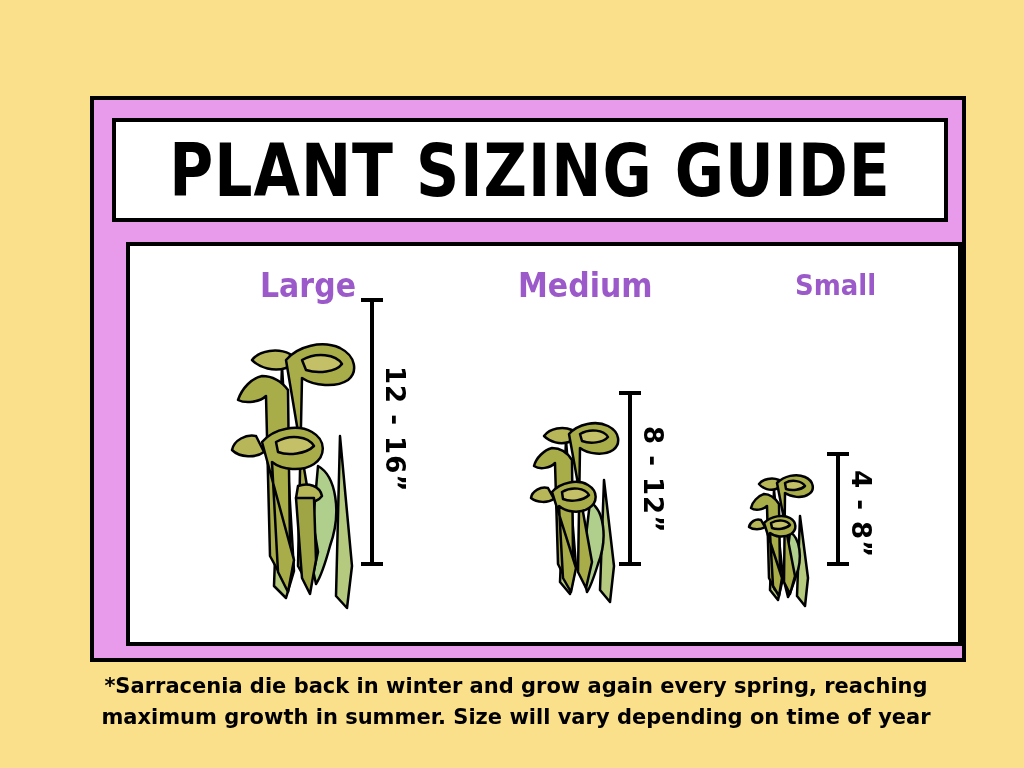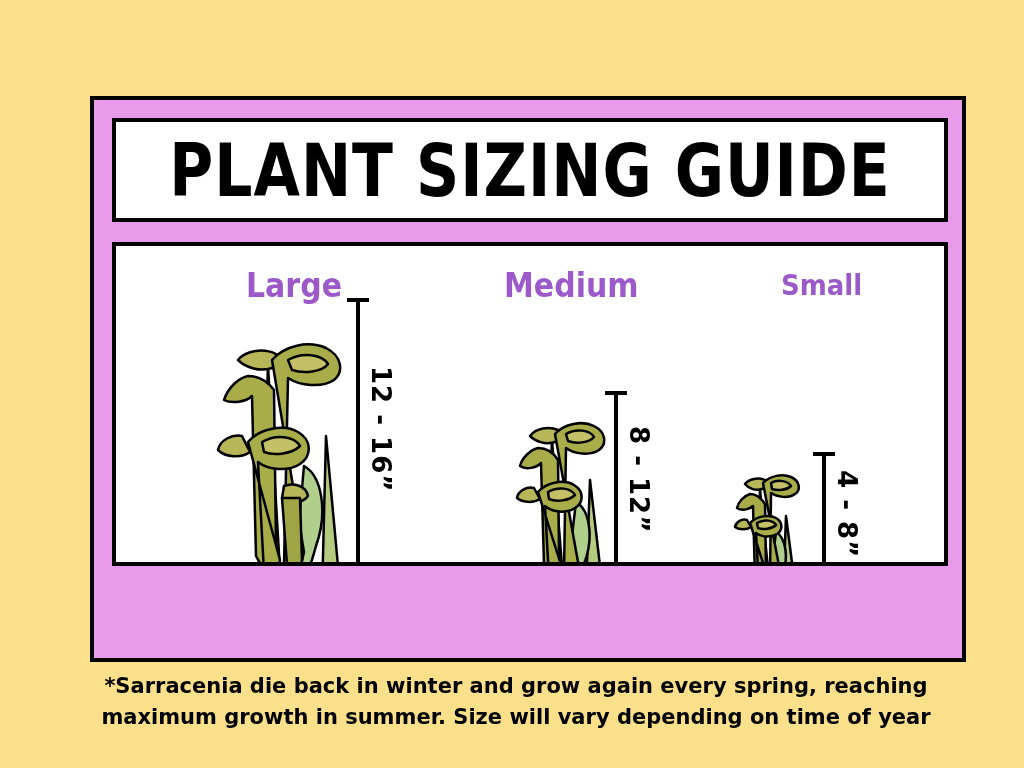--- a/index.html
+++ b/index.html
@@ -53,24 +53,24 @@
     font-size: 60px;
     letter-spacing: 1px;
     color: #000;
     transform: scaleY(1.22);
     white-space: nowrap;
   }
 
   
   .body-panel {
     position: absolute;
-    left: 18px;
+    left: 32px;
     top: 142px;
     width: 836px;
-    height: 324px;
+    height: 404px;
     background: #ffffff;
     border: 4px solid #000;
     box-sizing: border-box;
     overflow: hidden;
   }
 
   .col-label {
     position: absolute;
     font-family: "DejaVu Sans", sans-serif;
     font-weight: bold;

